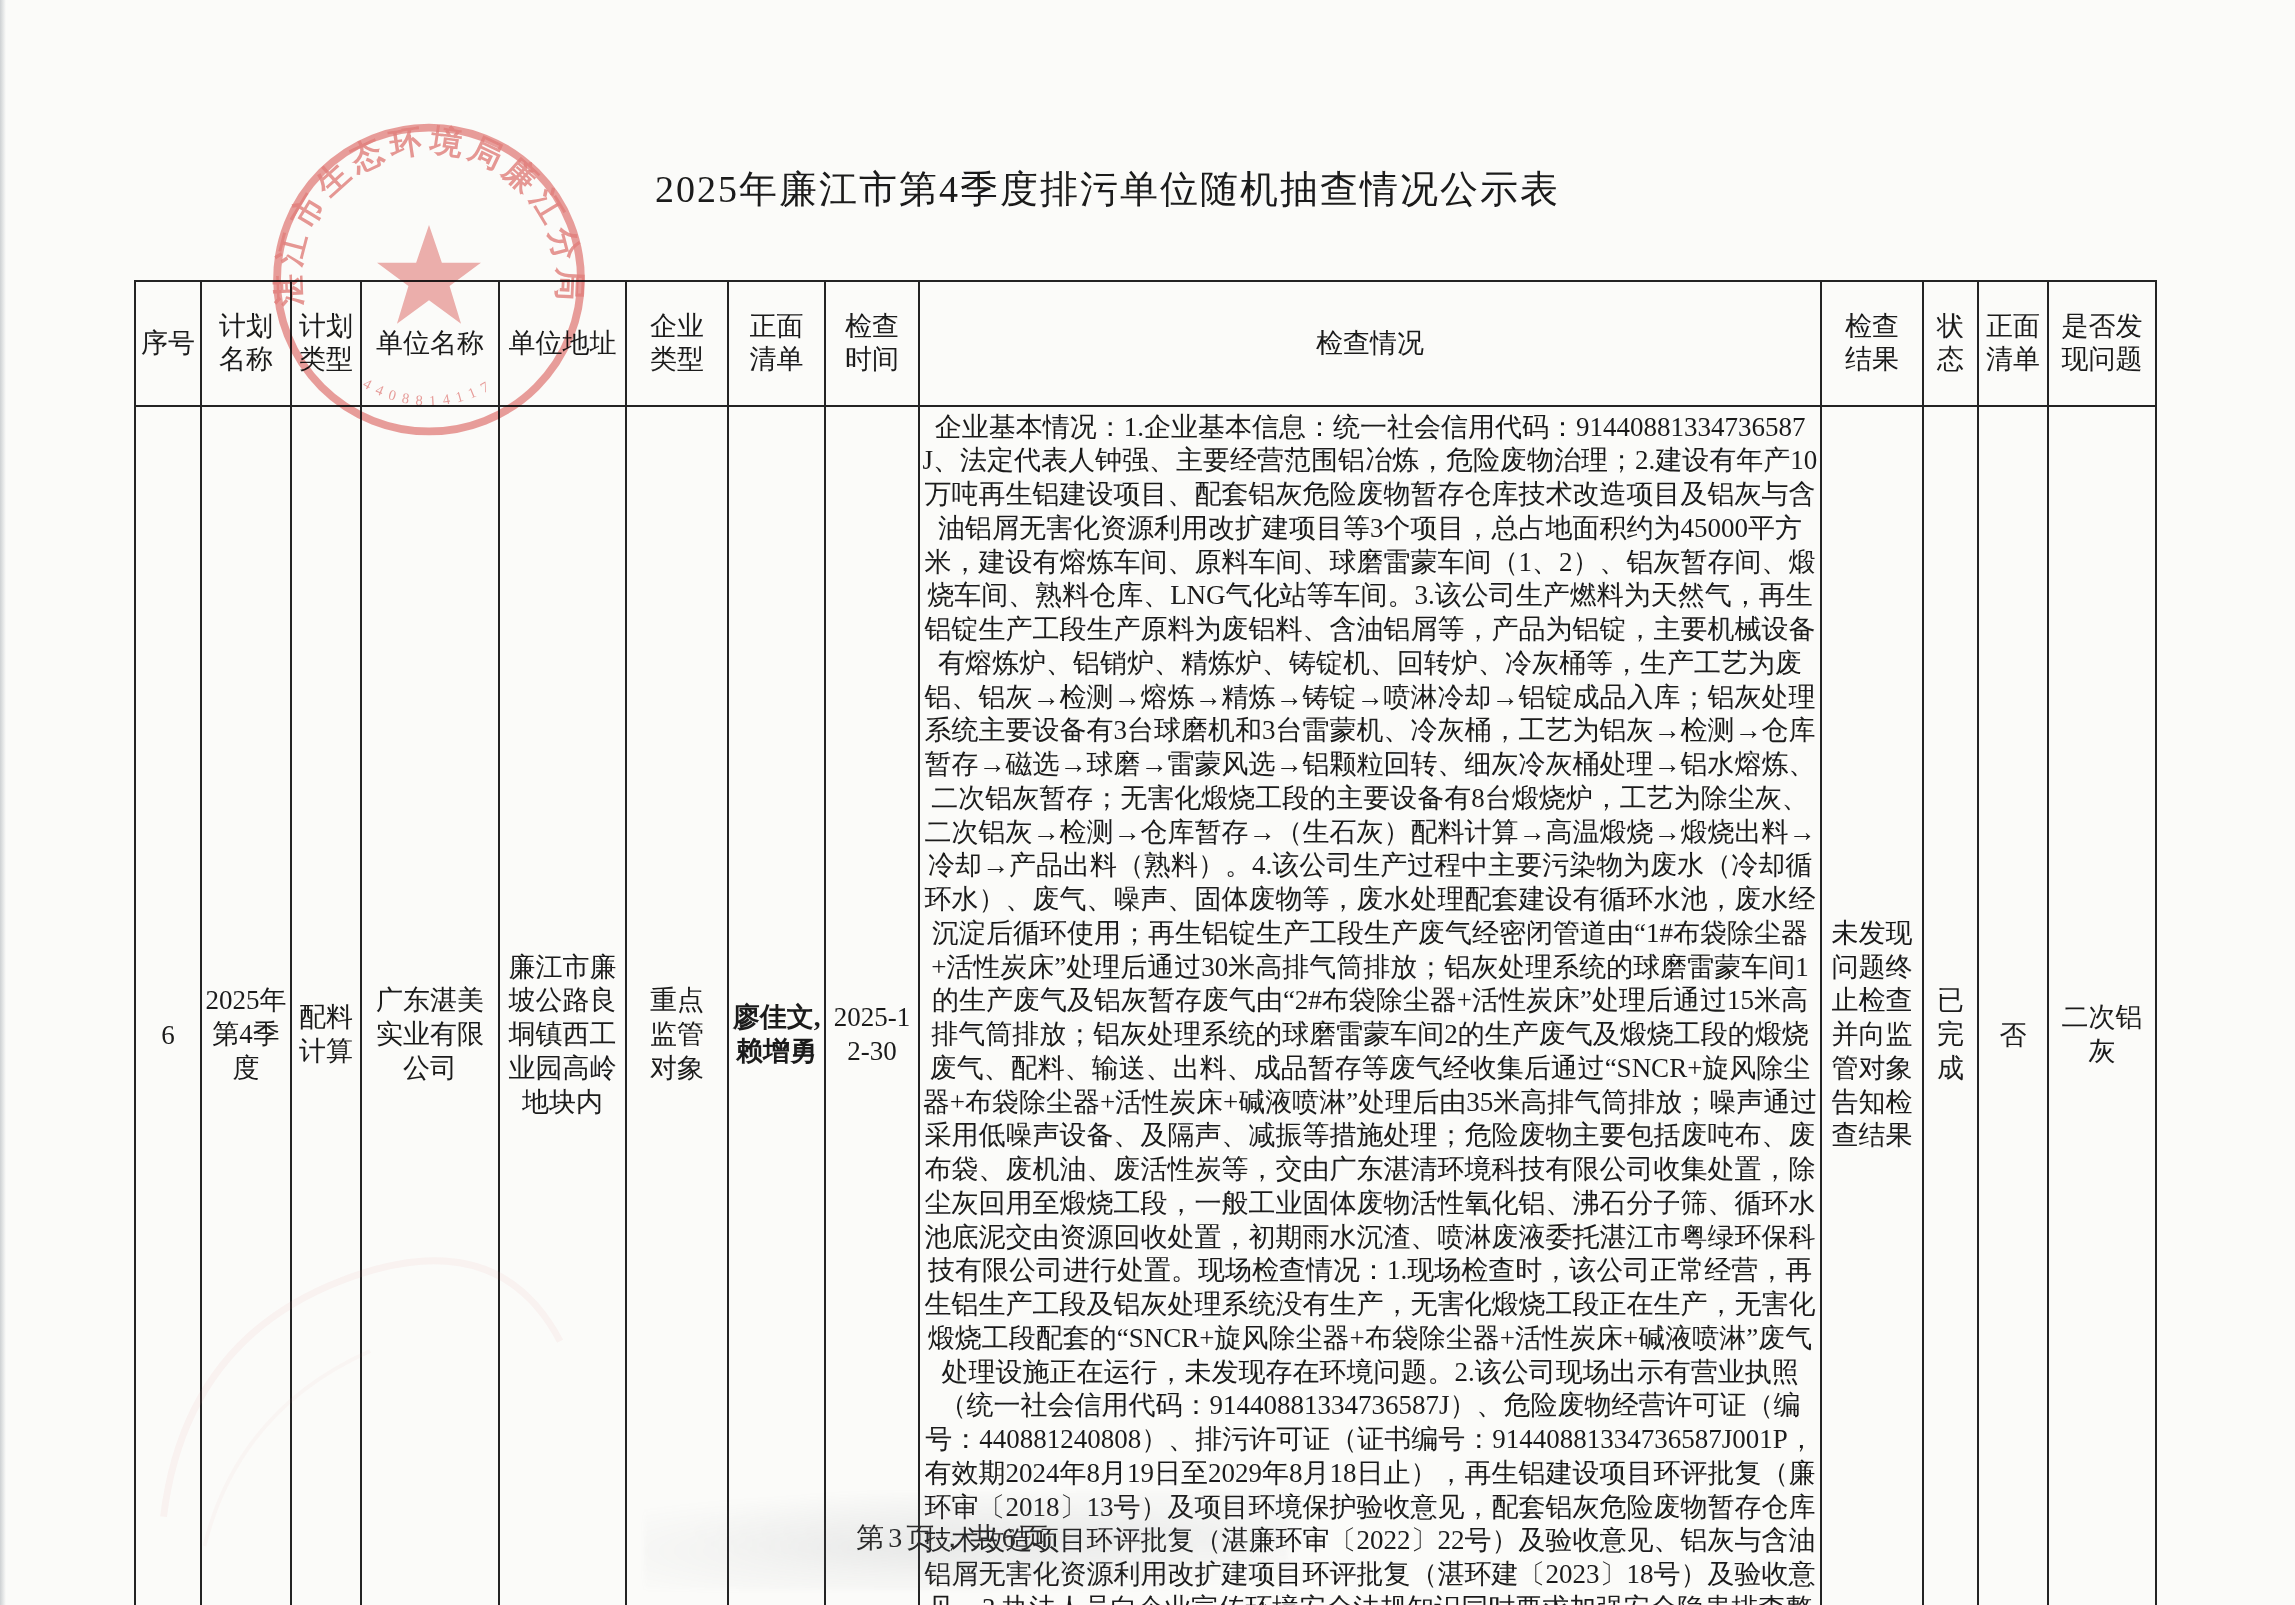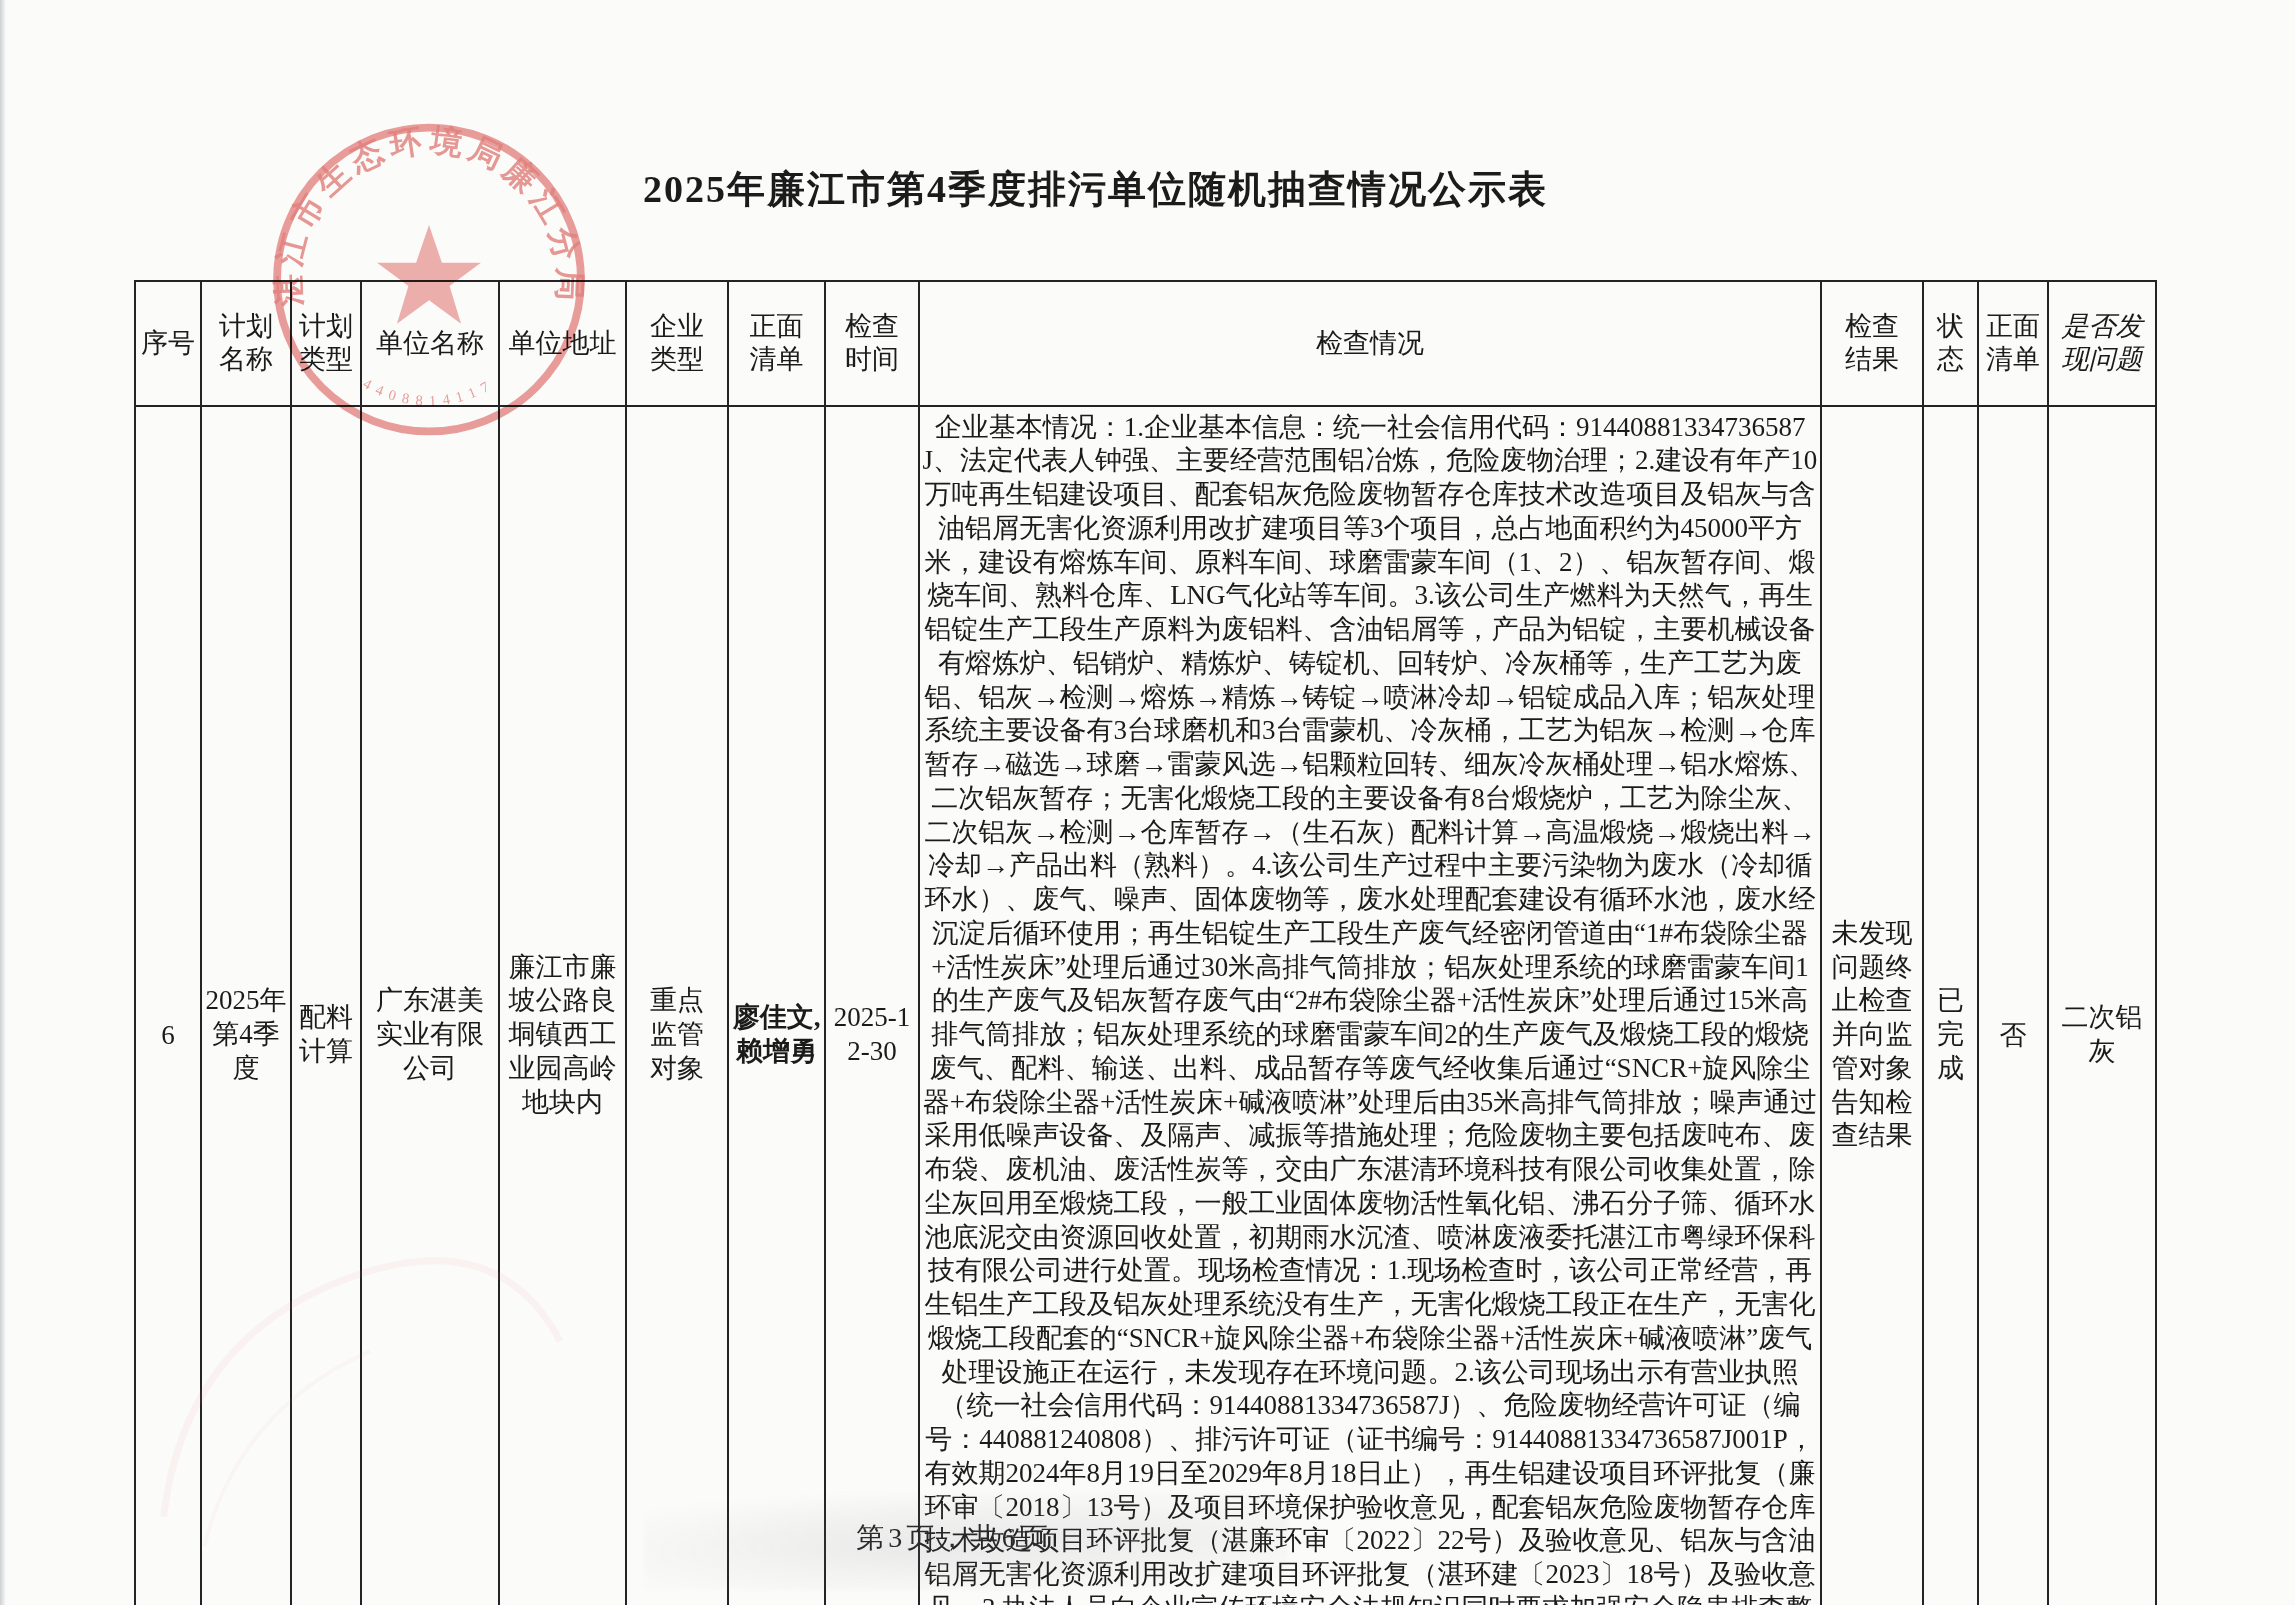--- a/index.html
+++ b/index.html
@@ -5,41 +5,41 @@
   html,body{margin:0;padding:0;}
   body{
     width:2296px;height:1605px;position:relative;
     background:#fbfbf9;
     font-family:"Liberation Serif","DejaVu Serif",serif;
     color:#1b1b1b;overflow:hidden;
   }
   .scan-edge{position:absolute;left:0;top:0;width:5.9px;height:1605px;
     background:linear-gradient(90deg,rgba(120,130,140,.35),rgba(120,130,140,0));}
   .page-title{
-    position:absolute;left:4px;top:164px;width:2183px;text-align:center;
-    font-size:38px;font-weight:700;letter-spacing:2px;
+    position:absolute;left:16px;top:164px;width:2183px;text-align:center;
+    font-size:38px;font-weight:400;letter-spacing:2px;
   }
   table.doc{
     position:absolute;left:134px;top:280px;width:2022px;
     border-collapse:collapse;table-layout:fixed;
     background:transparent;
   }
   table.doc th,table.doc td{
     border:2.4px solid #242424;
     font-weight:400;
     text-align:center;vertical-align:middle;
     font-size:27px;line-height:1.25;
     padding:3.9px 2px;
     word-break:break-all;
   }
   table.doc th{height:115px;}
   table.doc td{height:967px;}
   .inner{display:inline-block;vertical-align:middle;}
   .w28{max-width:29px;text-align:center;} .w56{max-width:57px;} .w62{max-width:62px;}
-  .w84{max-width:84px;} .w90{max-width:90px;font-style:italic;} .w95{max-width:94px;font-weight:bold;}
+  .w84{max-width:84px;} .w90{max-width:90px;} .w95{max-width:94px;font-weight:bold;}
   .w112{max-width:111px;} .w136{max-width:135px;}
   td.detail{
     text-align:justify;text-justify:inter-ideograph;
     vertical-align:top;
     font-size:26px;line-height:31px;
     padding:2.9px 7.8px 2.9px 9.8px;
   }
   .page-footer{
     position:absolute;left:0;top:1519px;width:1908px;text-align:center;
     font-size:28px;letter-spacing:3.9px;color:#2a2a2a;

